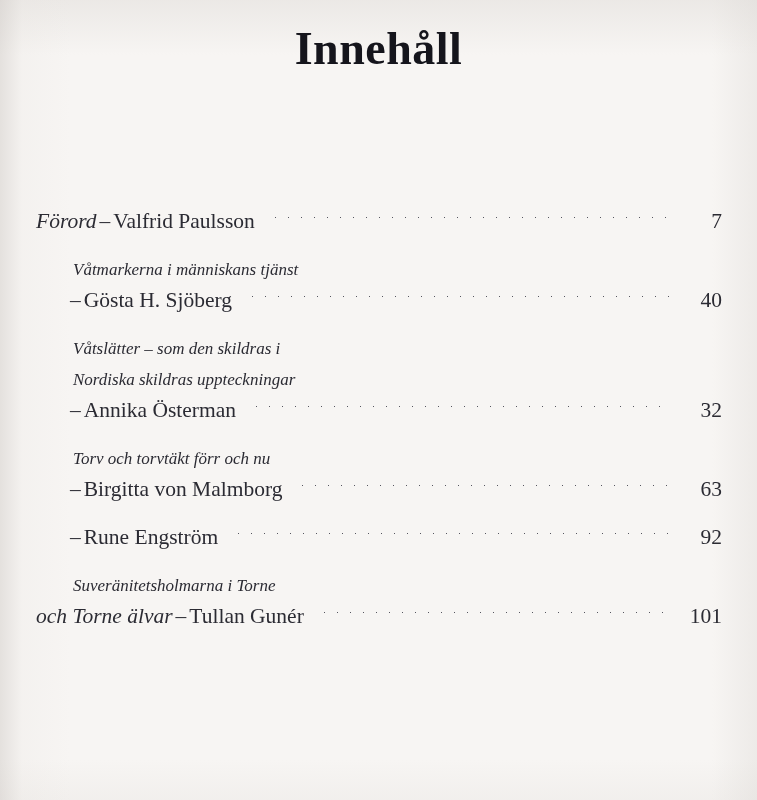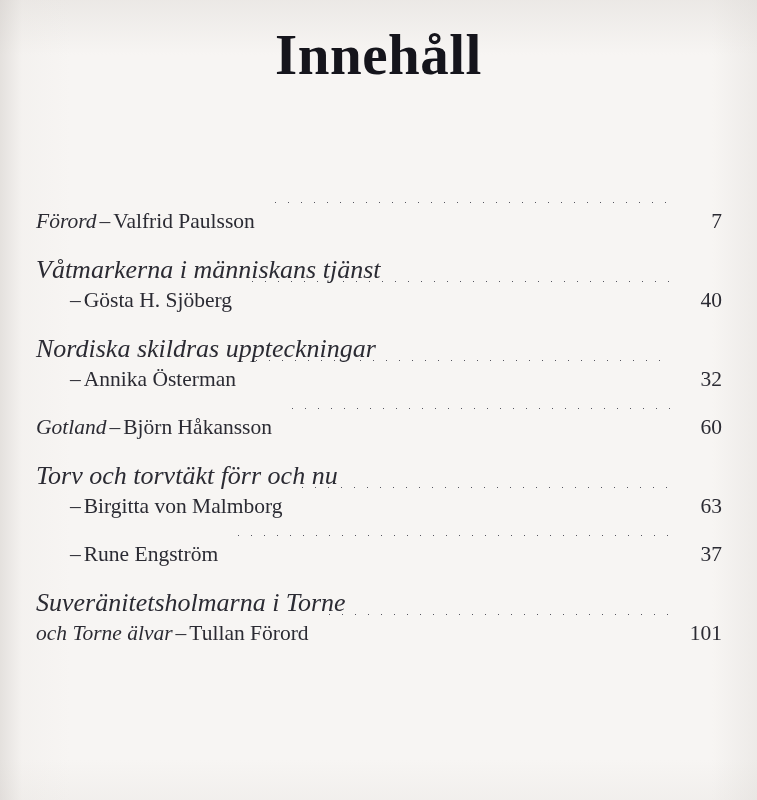--- a/index.html
+++ b/index.html
@@ -28,50 +28,51 @@
       #f7f5f3;
     box-sizing: border-box;
   }
 
   .page-title {
     position: absolute;
     top: 22px;
     left: 0;
     width: 757px;
     text-align: center;
-    font-size: 57px;
+    font-size: 46px;
     font-weight: bold;
     letter-spacing: 0.5px;
     color: #15151c;
     font-family: "Liberation Serif", "DejaVu Serif", serif;
   }
 
   .toc {
     position: absolute;
     top: 206px;
     left: 36px;
     width: 686px;
   }
 
   .toc-entry {
     margin-bottom: 17px;
   }
 
   
   .title-line {
     font-style: italic;
-    font-size: 26px;
+    font-size: 17px;
     line-height: 31px;
     white-space: nowrap;
+    margin-left: 37px;
   }
 
   
   .leader-line {
     display: flex;
-    align-items: flex-start;
+    align-items: center;
     font-size: 21.5px;
     line-height: 31px;
     width: 686px;
   }
 
   .leader-line.indented .line-text {
     padding-left: 31px;
   }
 
   .line-text {
@@ -131,52 +132,48 @@
       </div>
       <div class="toc-entry">
         <div class="title-line"><span class="title-part">Våtmarkerna i människans tjänst</span></div>
         <div class="leader-line indented">
           <span class="line-text"><span class="dash">–</span><span class="author-part">Gösta H. Sjöberg</span></span>
           <span class="leader"></span>
           <span class="page-num">40</span>
         </div>
       </div>
       <div class="toc-entry">
+        <div class="title-line"><span class="title-part">Våtslätter – som den skildras i</span></div>
         <div class="title-line"><span class="title-part">Nordiska skildras uppteckningar</span></div>
         <div class="leader-line indented">
           <span class="line-text"><span class="dash">–</span><span class="author-part">Annika Österman</span></span>
           <span class="leader"></span>
           <span class="page-num">32</span>
         </div>
       </div>
       <div class="toc-entry">
-        <div class="leader-line">
-          <span class="line-text"><span class="title-part">Gotland</span><span class="dash">–</span><span class="author-part">Björn Håkansson</span></span>
-          <span class="leader"></span>
-          <span class="page-num">60</span>
-        </div>
       </div>
       <div class="toc-entry">
         <div class="title-line"><span class="title-part">Torv och torvtäkt förr och nu</span></div>
         <div class="leader-line indented">
           <span class="line-text"><span class="dash">–</span><span class="author-part">Birgitta von Malmborg</span></span>
           <span class="leader"></span>
           <span class="page-num">63</span>
         </div>
       </div>
       <div class="toc-entry">
         <div class="leader-line indented">
           <span class="line-text"><span class="dash">–</span><span class="author-part">Rune Engström</span></span>
           <span class="leader"></span>
-          <span class="page-num">37</span>
+          <span class="page-num">92</span>
         </div>
       </div>
       <div class="toc-entry">
         <div class="title-line"><span class="title-part">Suveränitetsholmarna i Torne</span></div>
         <div class="leader-line">
-          <span class="line-text"><span class="title-part">och Torne älvar</span><span class="dash">–</span><span class="author-part">Tullan Förord</span></span>
+          <span class="line-text"><span class="title-part">och Torne älvar</span><span class="dash">–</span><span class="author-part">Tullan Gunér</span></span>
           <span class="leader"></span>
           <span class="page-num">101</span>
         </div>
       </div>
     </div>
 
 </div>
 
 </body></html>

